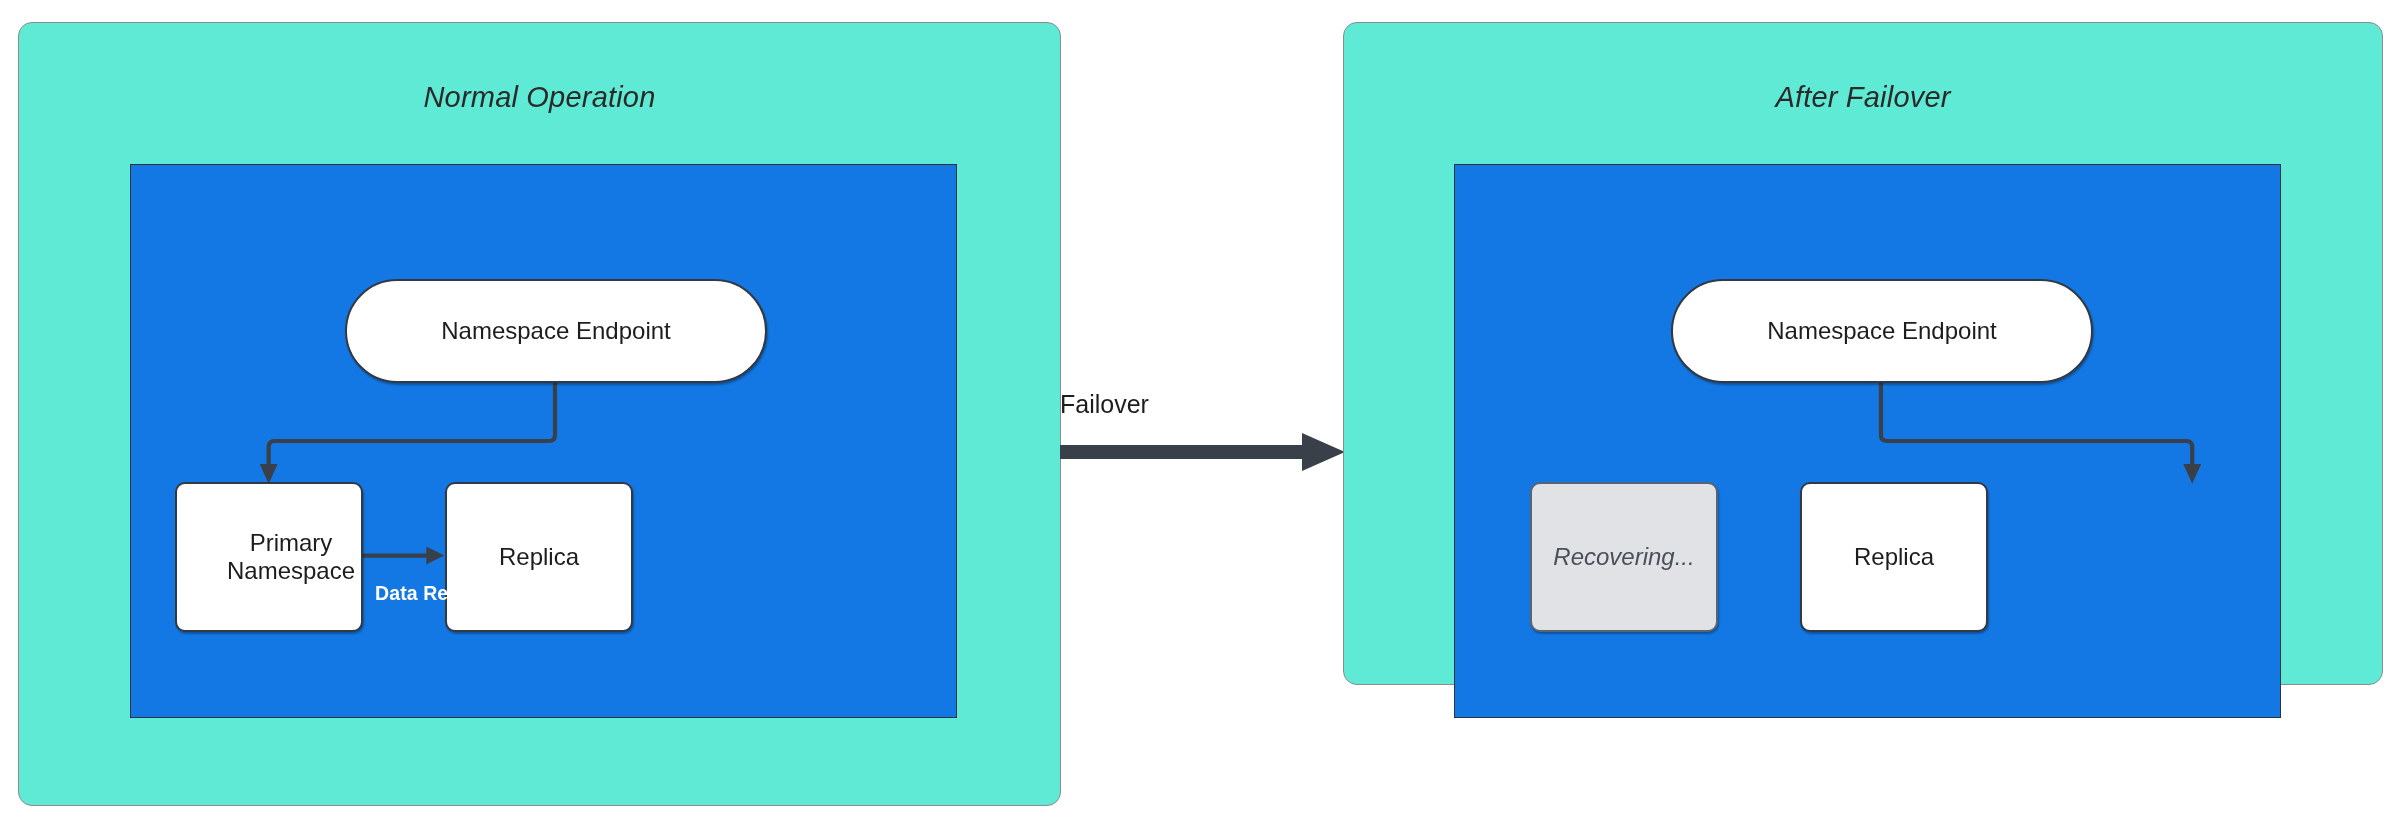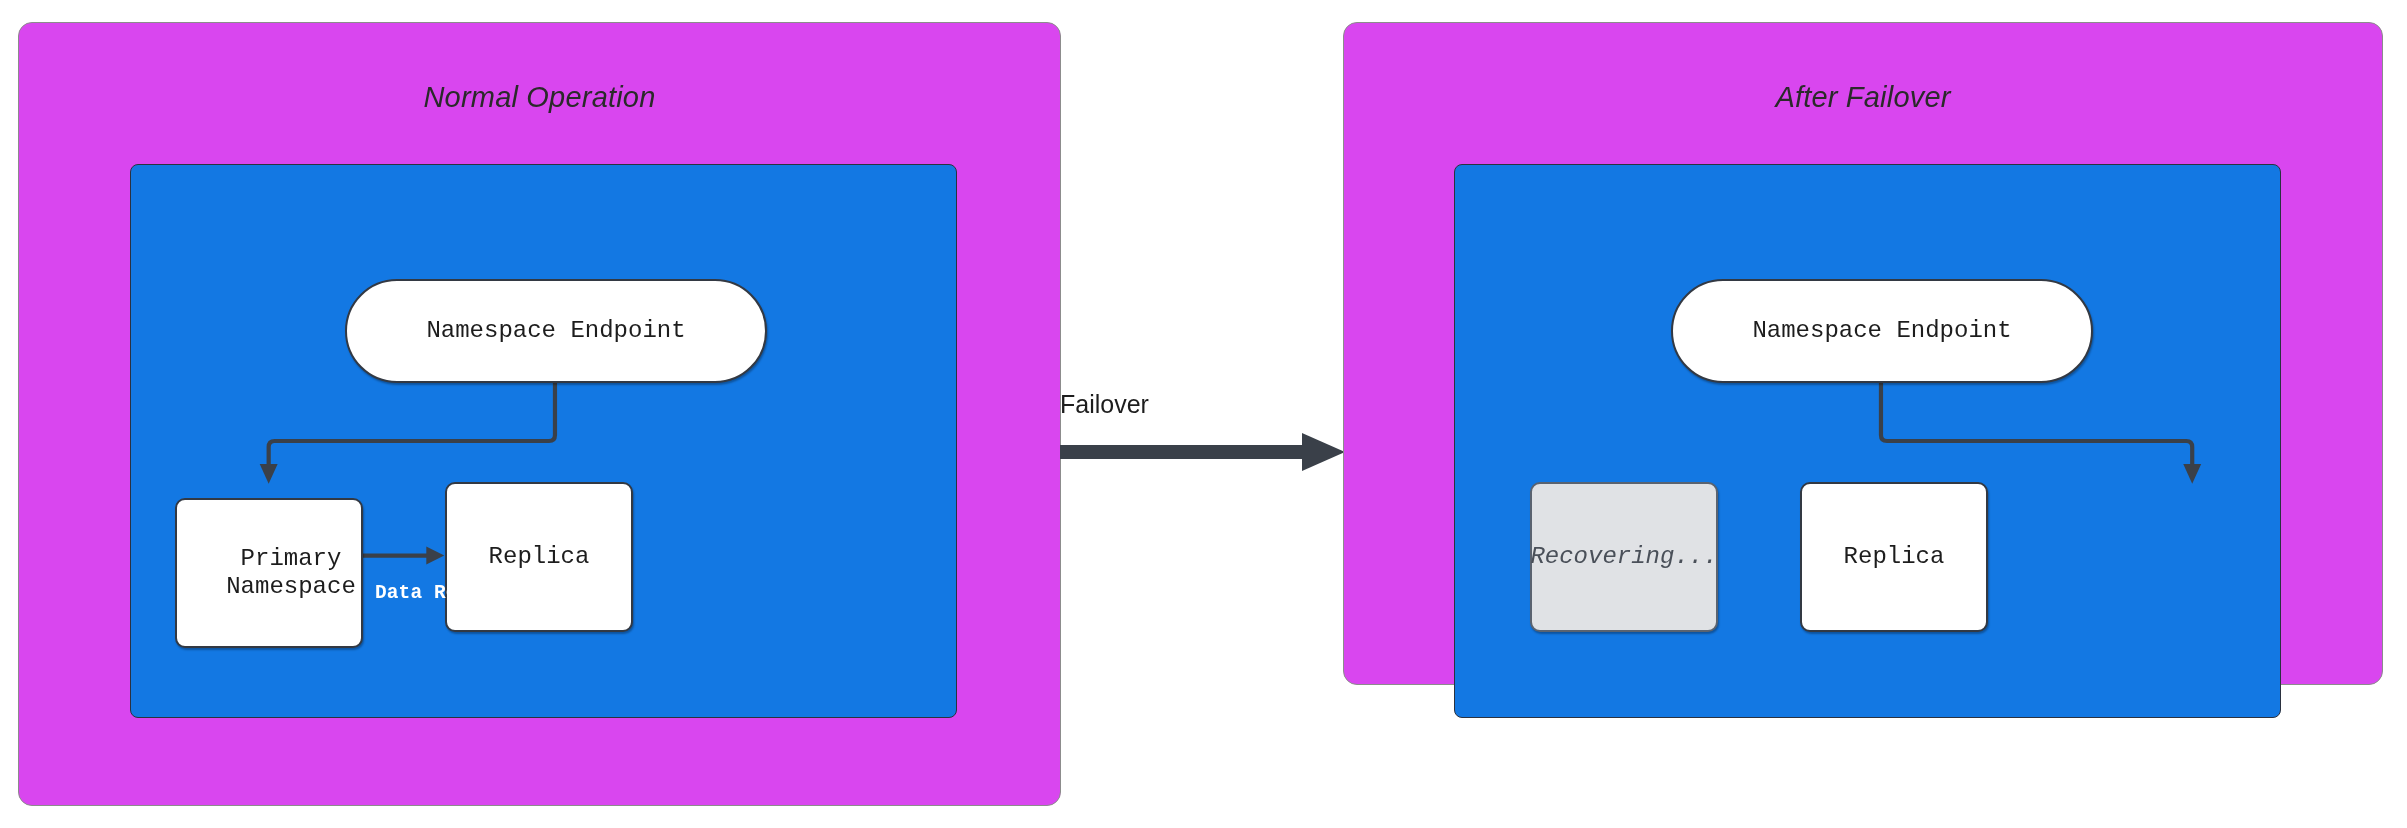--- a/index.html
+++ b/index.html
@@ -22,21 +22,21 @@
     width: 2407px;
     height: 828px;
   }
 
   
   .panel {
     position: absolute;
     box-sizing: border-box;
     border: 1.6px solid #8c8c8c;
     border-radius: 14px;
-    background: #d946ef;
+    background: #5eead4;
   }
   #panel-left  { left: 18px;   top: 22px; width: 1043px; height: 784px; }
   #panel-right { left: 1343px; top: 22px; width: 1040px; height: 663px; }
 
   .panel-title {
     position: absolute;
     left: 0;
     width: 100%;
     top: 58px;
     text-align: center;
@@ -46,22 +46,21 @@
     letter-spacing: 0.2px;
     white-space: nowrap;
   }
 
   
   .blue-region {
     position: absolute;
     box-sizing: border-box;
     background: #1378E3;
     border: 1.4px solid #2b3240;
-    border-radius: 8px;
-    font-family: Liberation Mono, monospace;
+    border-radius: 0;
   }
   #blue-left  { left: 111px; top: 141px; width: 827px; height: 554px; }
   #blue-right { left: 110px; top: 141px; width: 827px; height: 554px; }
 
   
   .node {
     position: absolute;
     box-sizing: border-box;
     background: #ffffff;
     border: 2.1px solid #333943;
@@ -80,21 +79,21 @@
   }
   .node.muted {
     background: #E0E2E5;
     border-color: #5a6370;
     color: #4a5059;
     font-style: italic;
   }
 
   
   #node-endpoint-left { left: 214px; top: 114px; width: 422px; height: 104px; }
-  #node-primary-left  { left: 44px;  top: 333px; width: 188px; height: 150px; padding-left: 44px; }
+  #node-primary-left  { left: 44px;  top: 317px; width: 188px; height: 150px; padding-left: 44px; }
   #node-replica-left  { left: 314px; top: 317px; width: 188px; height: 150px; }
 
   
   #node-endpoint-right { left: 216px; top: 114px; width: 422px; height: 104px; }
   #node-recovering     { left: 75px;  top: 317px; width: 188px; height: 150px; }
   #node-replica-right  { left: 345px; top: 317px; width: 188px; height: 150px; }
 
   
   .conn-svg {
     position: absolute;

